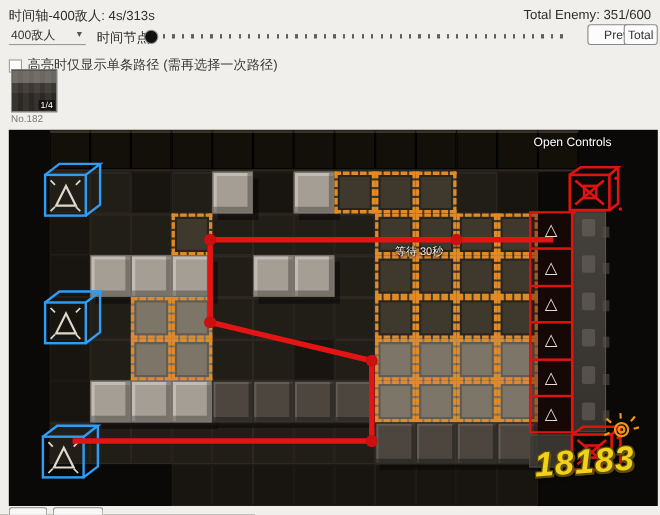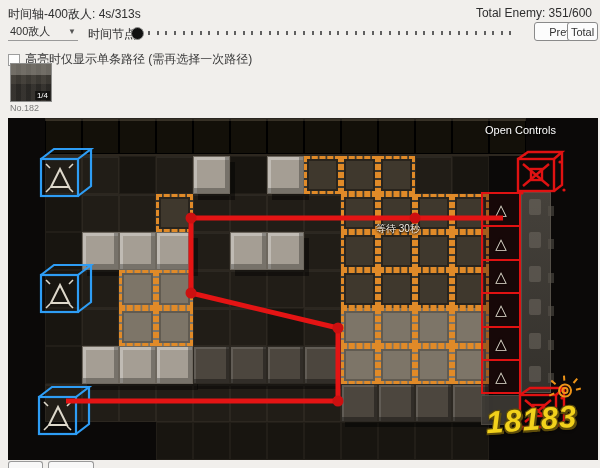--- a/index.html
+++ b/index.html
@@ -54,21 +54,21 @@
   .ghost-icon{position:absolute;left:7px;width:12px;height:16px;background:#6e6860;opacity:.55;border-radius:2px;
     box-shadow:16px 4px 0 -3px #59544c;}
   .ghost-cell{position:absolute;z-index:2;background:#3d3a35;border:1px solid #514c45;box-sizing:border-box;opacity:.9;}
   .spawncell{position:absolute;z-index:4;box-sizing:border-box;border:2px solid #e01212;
     background:rgba(46,10,8,.35);display:flex;align-items:center;justify-content:center;cursor:pointer;}
   .spawncell span{color:#e6dfd1;font-size:15px;line-height:1;text-shadow:0 0 2px #000;}
   .cube{position:absolute;z-index:5;cursor:pointer;}
   .pathsvg{position:absolute;left:0;top:0;z-index:6;pointer-events:none;}
   .open-controls{position:absolute;left:477px;top:6px;z-index:8;color:#fff;font-size:11px;cursor:pointer;
     text-shadow:0 1px 2px #000;}
-  .wait-label{position:absolute;left:368px;top:104px;z-index:8;color:#f3efe6;font-size:10px;
+  .wait-label{position:absolute;left:351px;top:104px;z-index:8;color:#f3efe6;font-size:10px;
     text-shadow:0 1px 2px #000,0 0 3px #000;}
   .logo{position:absolute;left:478px;top:284px;z-index:9;transform:rotate(-4deg);}
   .logo .txt{font-weight:bold;font-style:italic;font-size:31px;letter-spacing:1px;color:#f2d11b;
     text-shadow:2px 2px 0 #5f4d0a,-1px -1px 0 #5f4d0a,1px -1px 0 #5f4d0a,-1px 2px 0 #5f4d0a,0 3px 3px rgba(0,0,0,.6);}
   .logo svg{position:absolute;right:-6px;top:-26px;}
   
   .pbtn{position:absolute;top:461px;height:12px;box-sizing:border-box;border:1px solid #999;border-bottom:none;
     border-radius:3px 3px 0 0;background:#f8f8f8;cursor:pointer;}
   .pbtn1{left:8px;width:35px;}
   .pbtn2{left:48px;width:46px;}

